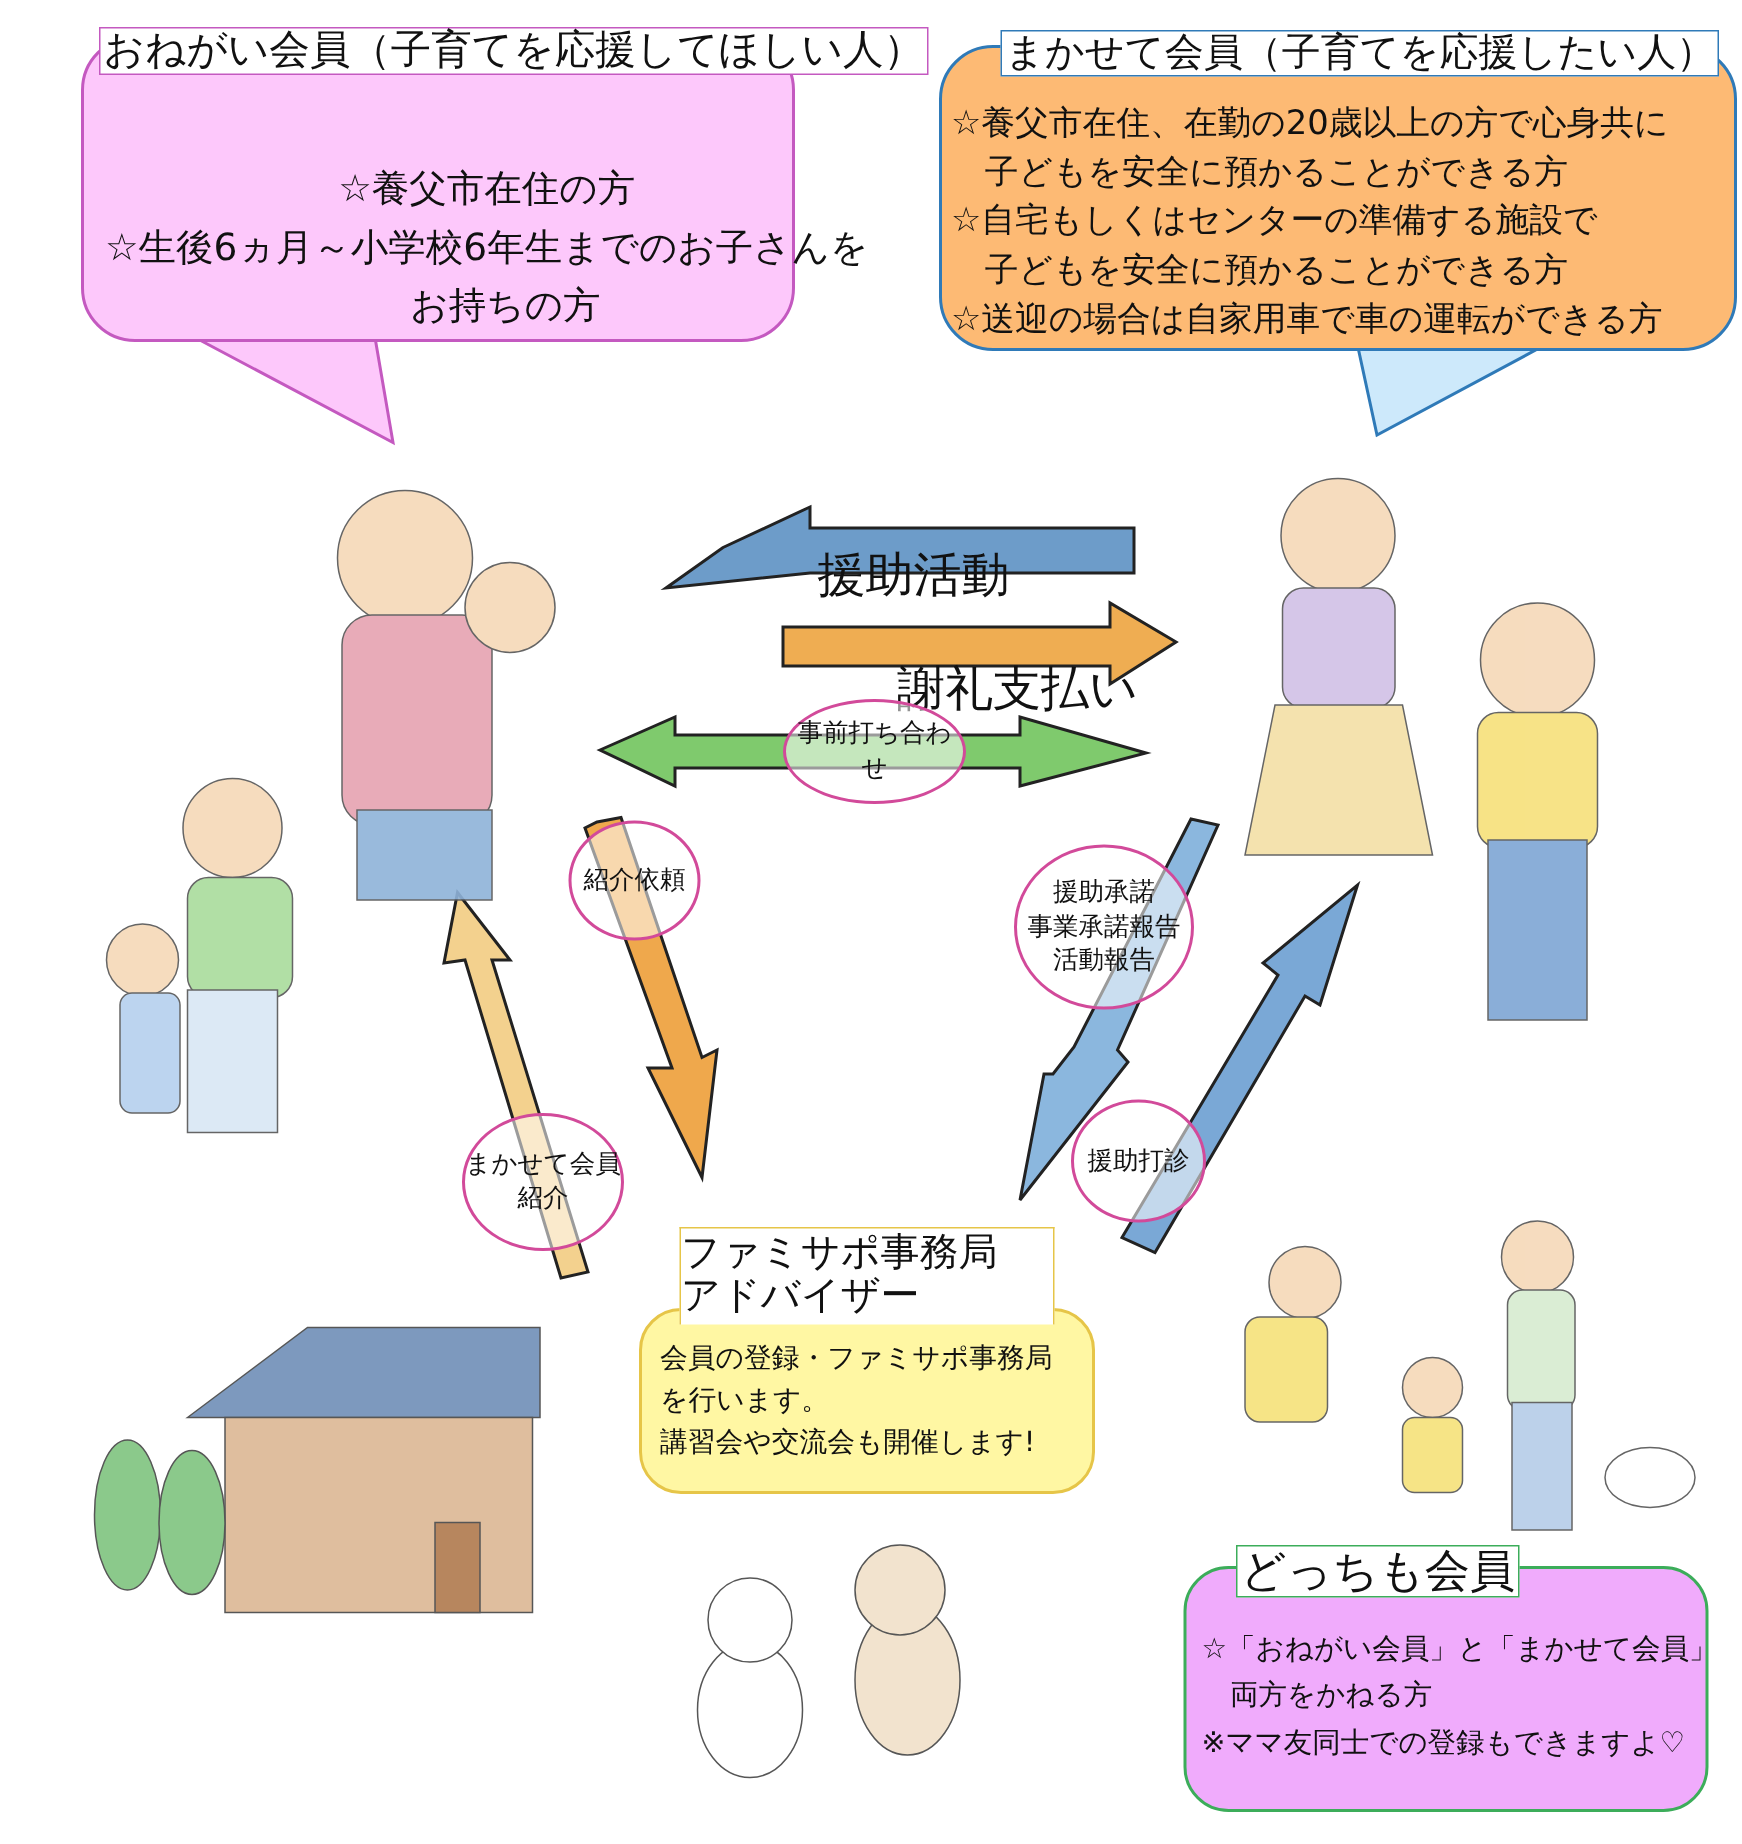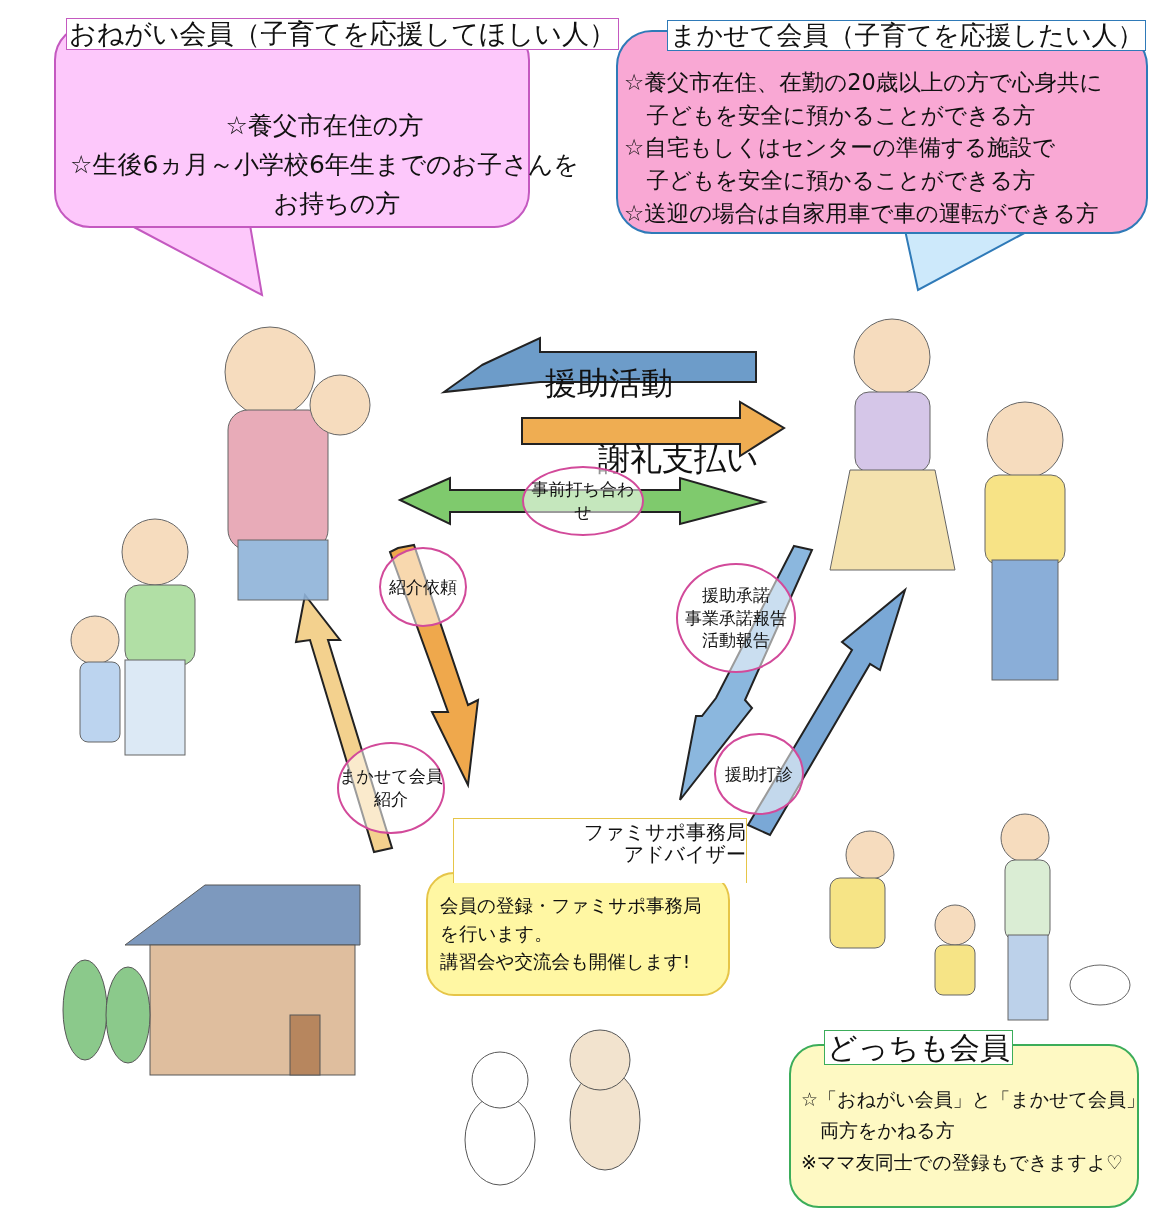--- a/index.html
+++ b/index.html
@@ -1,21 +1,21 @@
 <!DOCTYPE html>
 <html><head>
 <meta charset="utf-8">
 <style>
   html,body{margin:0;padding:0;background:#fff;}
   body{width:1161px;height:1229px;position:relative;overflow:hidden;font-family:"DejaVu Sans","Liberation Sans",sans-serif;color:#111;}
   .bubble{position:absolute;border-radius:36px;box-sizing:border-box;}
   .pink{background:#fdc8fb;border:2px solid #c459c0;}
-  .blue{background:#f9a8d4;border:2px solid #2f7ab8;}
+  .blue{background:#fdba74;border:2px solid #2f7ab8;margin-left:10px;}
   .yellow{background:#fff7a3;border:2px solid #e6c548;border-radius:28px;}
-  .green{background:#fef9c3;border:2px solid #3cad5a;border-radius:30px;}
+  .green{background:#f0abfc;border:2px solid #3cad5a;border-radius:30px;}
   .title-box{position:absolute;background:#fff;white-space:nowrap;line-height:1.1;}
   .line{white-space:nowrap;}
   .oval{position:absolute;border:2.5px solid #d24a9a;border-radius:50%;background:rgba(255,255,255,0.55);display:flex;flex-direction:column;align-items:center;justify-content:center;text-align:center;font-size:17px;line-height:1.35;box-sizing:border-box;}
   .arrow-label{position:absolute;font-size:32px;white-space:nowrap;}
   svg{position:absolute;left:0;top:0;}
 </style>
 </head>
 <body>
 
 <svg width="1161" height="1229">
@@ -124,41 +124,41 @@
 
 <div class="arrow-label" style="left:545px;top:362px;">援助活動</div>
 <div class="arrow-label" style="left:598px;top:414px;margin-top:24px;">謝礼支払い</div>
 
 <div class="oval" style="left:522px;top:466px;width:122px;height:70px;">
   <span>事前打ち合わせ</span>
 </div>
 <div class="oval" style="left:379px;top:547px;width:88px;height:80px;">
   <span>紹介依頼</span>
 </div>
-<div class="oval" style="left:308px;top:742px;width:108px;height:92px;margin-left:29px;">
+<div class="oval" style="left:308px;top:742px;width:108px;height:92px;">
   <span>まかせて会員</span>
   <span>紹介</span>
 </div>
 <div class="oval" style="left:676px;top:563px;width:120px;height:110px;">
   <span>援助承諾</span>
   <span>事業承諾報告</span>
   <span>活動報告</span>
 </div>
 <div class="oval" style="left:714px;top:733px;width:90px;height:82px;">
   <span>援助打診</span>
 </div>
 
 <div class="bubble yellow" style="left:426px;top:872px;width:304px;height:124px;">
   <div style="position:absolute;left:12px;top:18px;font-size:18.5px;line-height:1.5;">
     <div class="line">会員の登録・ファミサポ事務局</div>
     <div class="line">を行います。</div>
     <div class="line">講習会や交流会も開催します!</div>
   </div>
 </div>
-<div class="title-box" style="left:453px;top:818px;border:1px solid #e6c548;border-bottom:none;font-size:20px;text-align:right;width:248px;height:62px;padding-top:2px;padding-left:44px;">
+<div class="title-box" style="left:453px;top:818px;border:1px solid #e6c548;border-bottom:none;font-size:26px;text-align:left;width:248px;height:62px;padding-top:2px;">
   <div>ファミサポ事務局</div>
   <div>アドバイザー</div>
 </div>
 
 <div class="bubble green" style="left:789px;top:1044px;width:350px;height:164px;">
   <div style="position:absolute;left:10px;top:38px;font-size:19px;line-height:1.65;">
     <div class="line">☆「おねがい会員」と「まかせて会員」</div>
     <div class="line">　両方をかねる方</div>
     <div class="line">※ママ友同士での登録もできますよ♡</div>
   </div>

